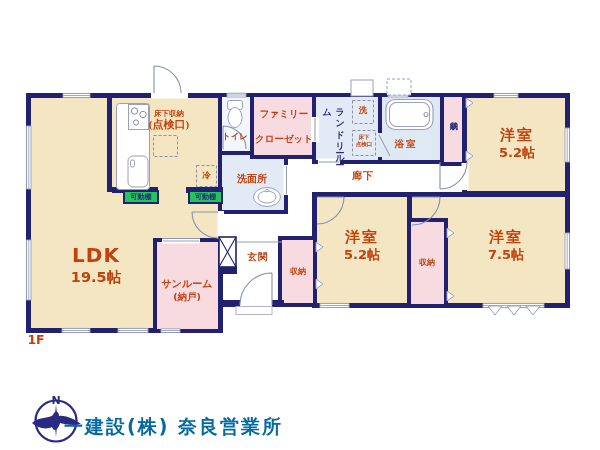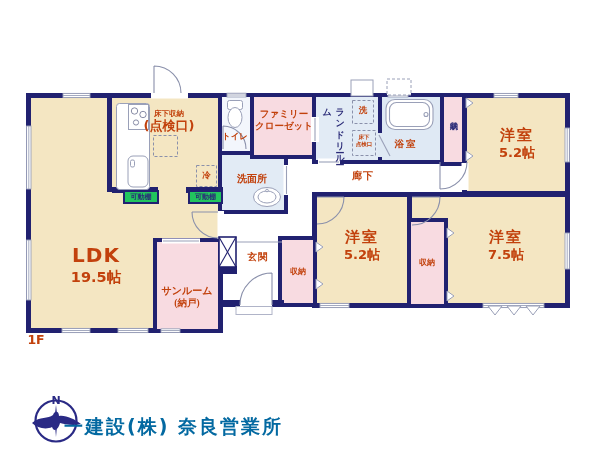--- a/index.html
+++ b/index.html
@@ -170,56 +170,56 @@
       <rect x="352.5" y="100.5" width="21" height="23"></rect>
       <rect x="153.5" y="135.5" width="24" height="21"></rect>
       <rect x="352.5" y="130.5" width="23" height="25"></rect>
     </g>
   </svg>
 
   <div class="lbl" style="left:96px;top:243px;">
     <div style="font-size:20px;letter-spacing:1px;text-align:center;">LDK</div>
     <div style="font-size:14.5px;">19.5帖</div>
   </div>
-  <div class="lbl" style="left:187px;top:285px;font-family:Liberation Serif, serif;">
+  <div class="lbl" style="left:187px;top:278px;">
     <div style="font-size:10px;">サンルーム</div>
     <div style="font-size:9.5px;">(納戸)</div>
   </div>
   <div class="lbl" style="left:517px;top:126px;">
     <div style="font-size:15px;letter-spacing:2px;">洋室</div>
     <div style="font-size:13px;">5.2帖</div>
   </div>
   <div class="lbl" style="left:362px;top:228px;">
     <div style="font-size:15px;letter-spacing:2px;">洋室</div>
     <div style="font-size:13px;">5.2帖</div>
   </div>
   <div class="lbl" style="left:506px;top:228px;">
     <div style="font-size:15px;letter-spacing:2px;">洋室</div>
     <div style="font-size:13px;">7.5帖</div>
   </div>
   <div class="lbl" style="left:235px;top:131px;font-size:8.5px;">トイレ</div>
   <div class="lbl" style="left:252px;top:173px;font-size:10px;">洗面所</div>
   <div class="lbl" style="left:284px;top:108px;">
     <div style="font-size:9.5px;">ファミリー</div>
-    <div style="font-size:9.5px;">クローゼット</div>
+    <div style="font-size:9.5px;margin-top:13px;">クローゼット</div>
   </div>
   <div class="vtext" style="left:320px;top:102px;height:60px;font-size:9px;">
     <span>ランドリー</span><span>ルーム</span>
   </div>
   <div class="lbl" style="left:406px;top:138px;font-size:9.5px;letter-spacing:2px;">浴室</div>
   <div class="lbl" style="left:363px;top:170px;font-size:10px;letter-spacing:1px;">廊下</div>
   <div class="lbl" style="left:258px;top:251px;font-size:9.5px;letter-spacing:1px;">玄関</div>
   <div class="vtext" style="left:447px;top:115px;height:48px;font-size:8px;">収納</div>
   <div class="lbl" style="left:298px;top:267px;font-size:8px;">収納</div>
   <div class="lbl" style="left:427px;top:258px;font-size:8px;">収納</div>
   <div class="shelfbox" style="left:123px;top:190px;width:36px;height:14px;">可動棚</div>
   <div class="shelfbox" style="left:188px;top:190px;width:35px;height:14px;">可動棚</div>
   <div class="lbl" style="left:169px;top:109px;">
     <div style="font-size:7.5px;">床下収納</div>
-    <div style="font-size:13px;">(点検口)</div>
+    <div style="font-size:11px;font-family:Liberation Serif, serif;">(点検口)</div>
   </div>
   <div class="lbl tiny" style="left:364px;top:134px;">
     <div style="font-size:5.5px;">床下</div>
     <div style="font-size:5.5px;">点検口</div>
   </div>
   <div class="lbl" style="left:206.5px;top:170px;font-size:8.5px;">冷</div>
   <div class="lbl" style="left:363px;top:105px;font-size:8.5px;">洗</div>
   <div class="lbl" style="left:36px;top:332px;font-size:12.5px;">1F</div>
 
   <svg id="logo" width="64" height="58" viewBox="0 0 64 58" style="left:26px;top:391px;">

